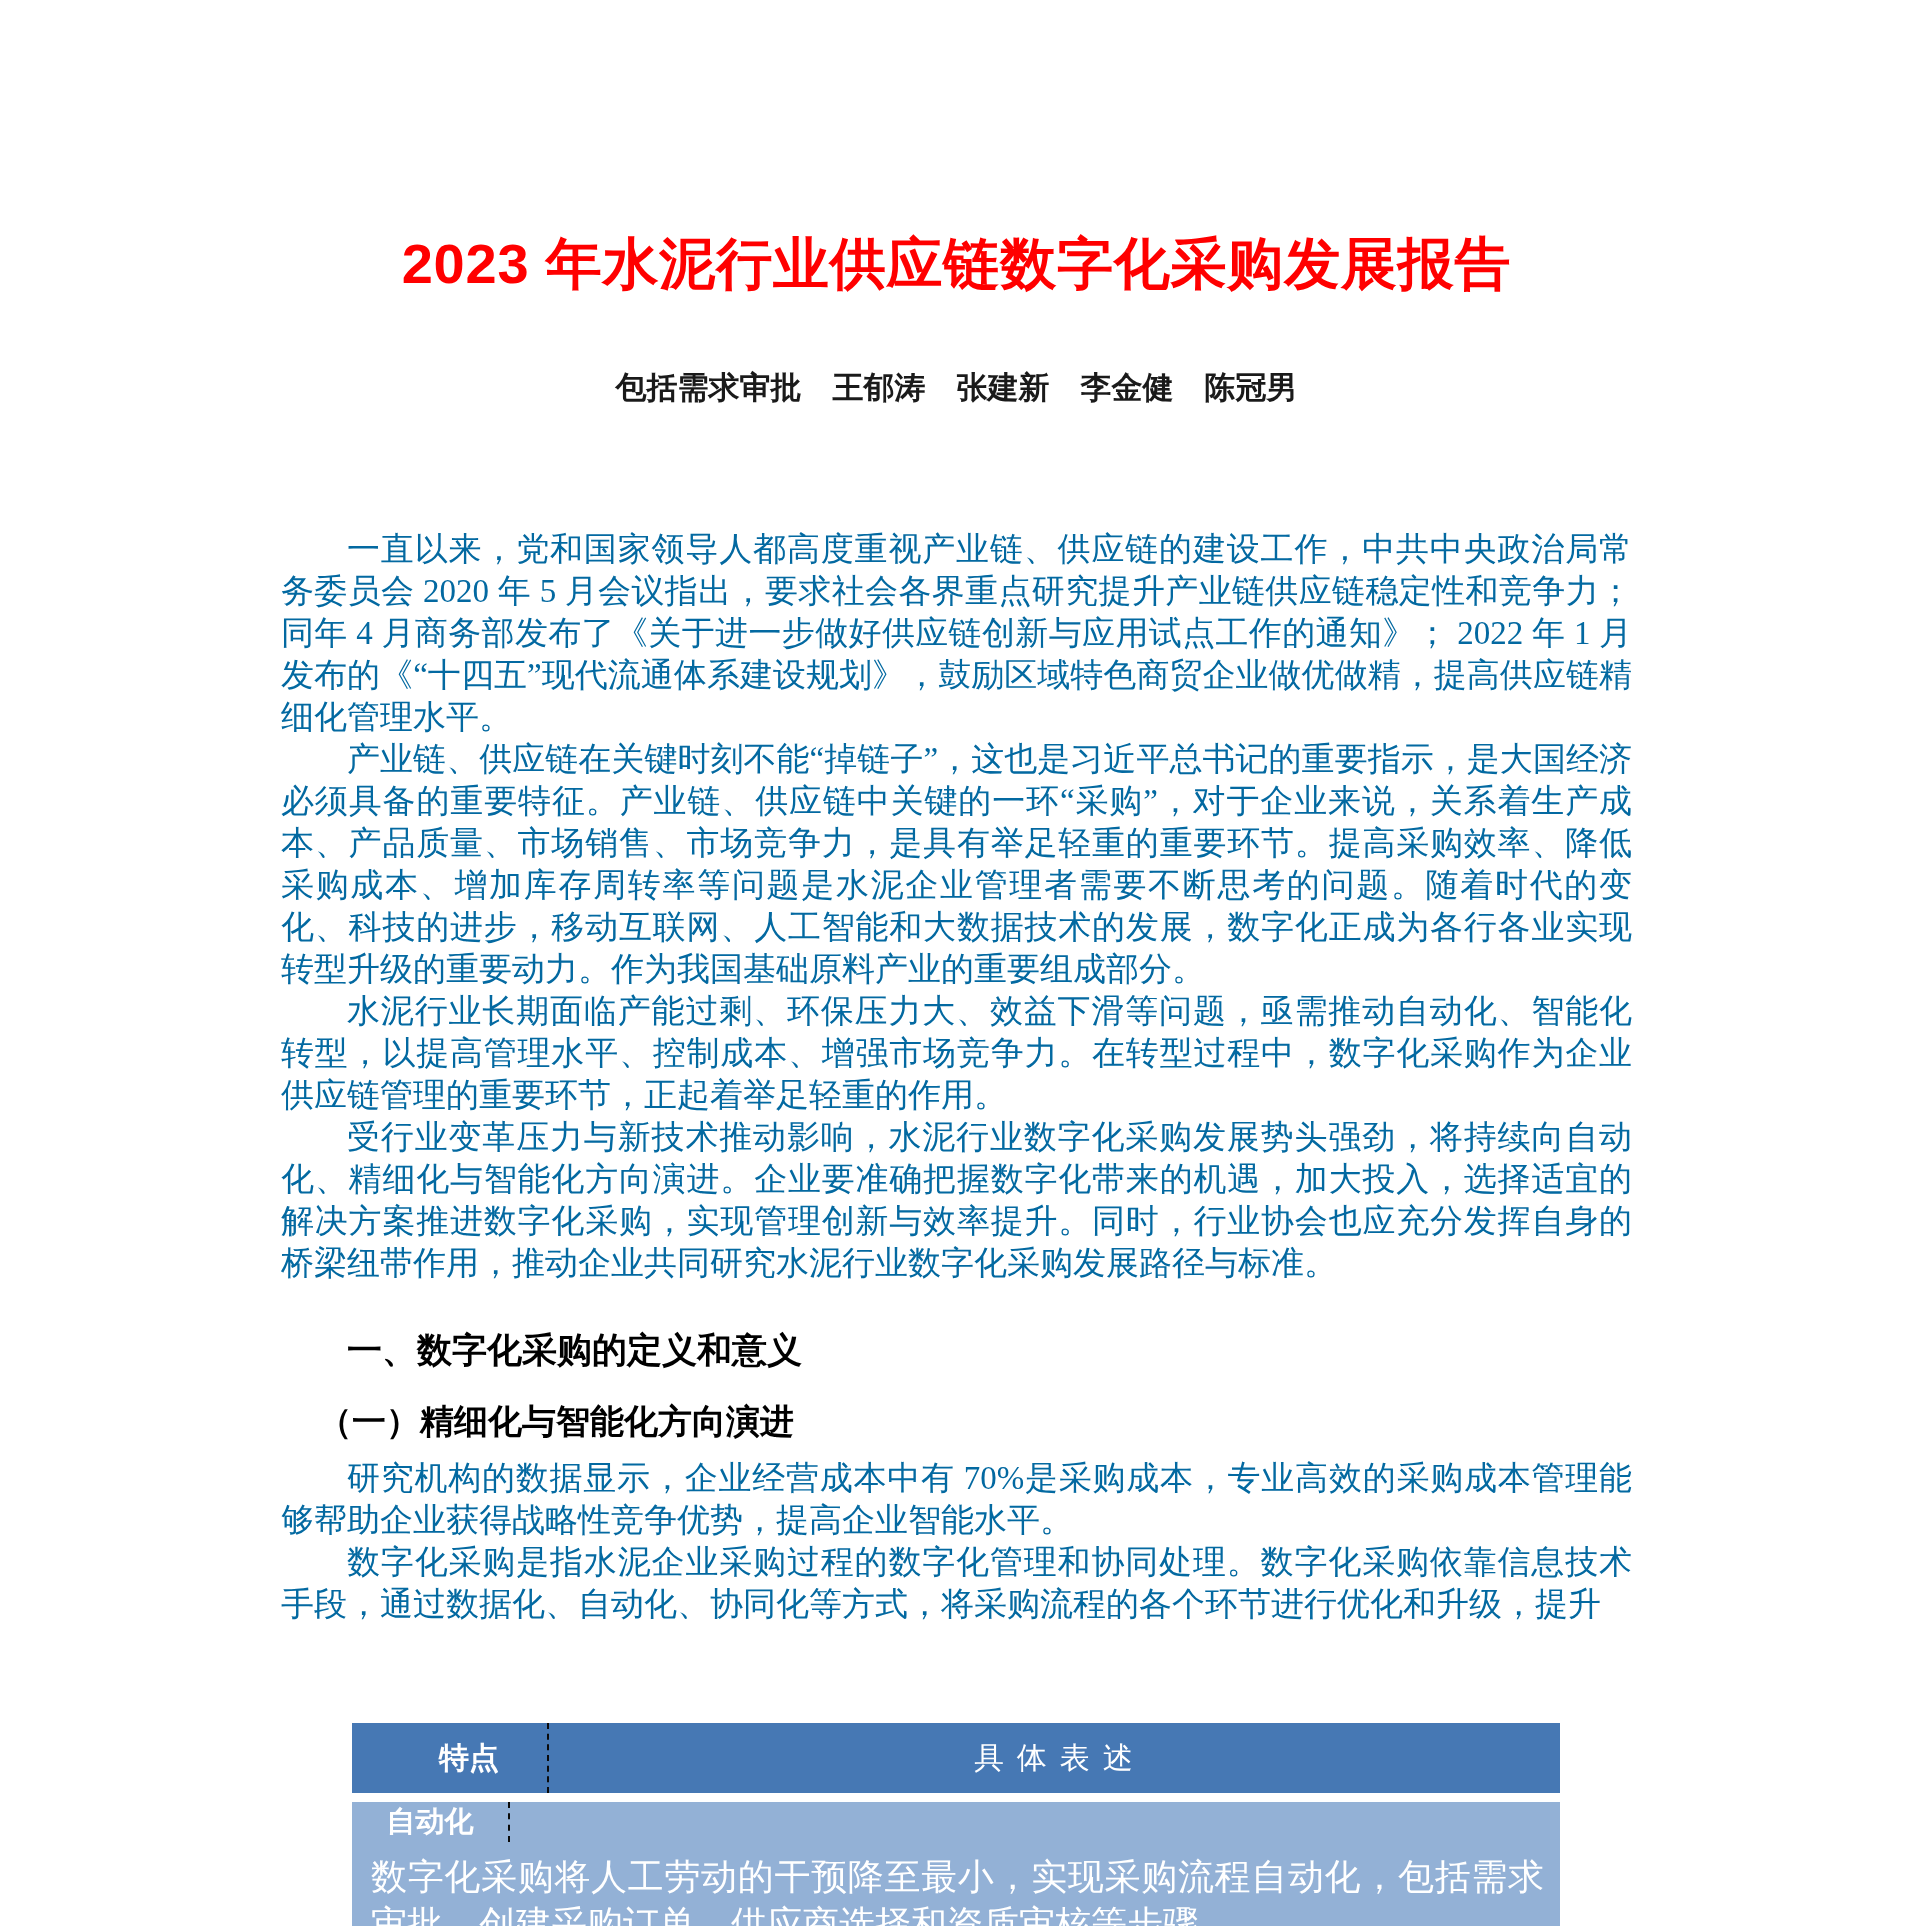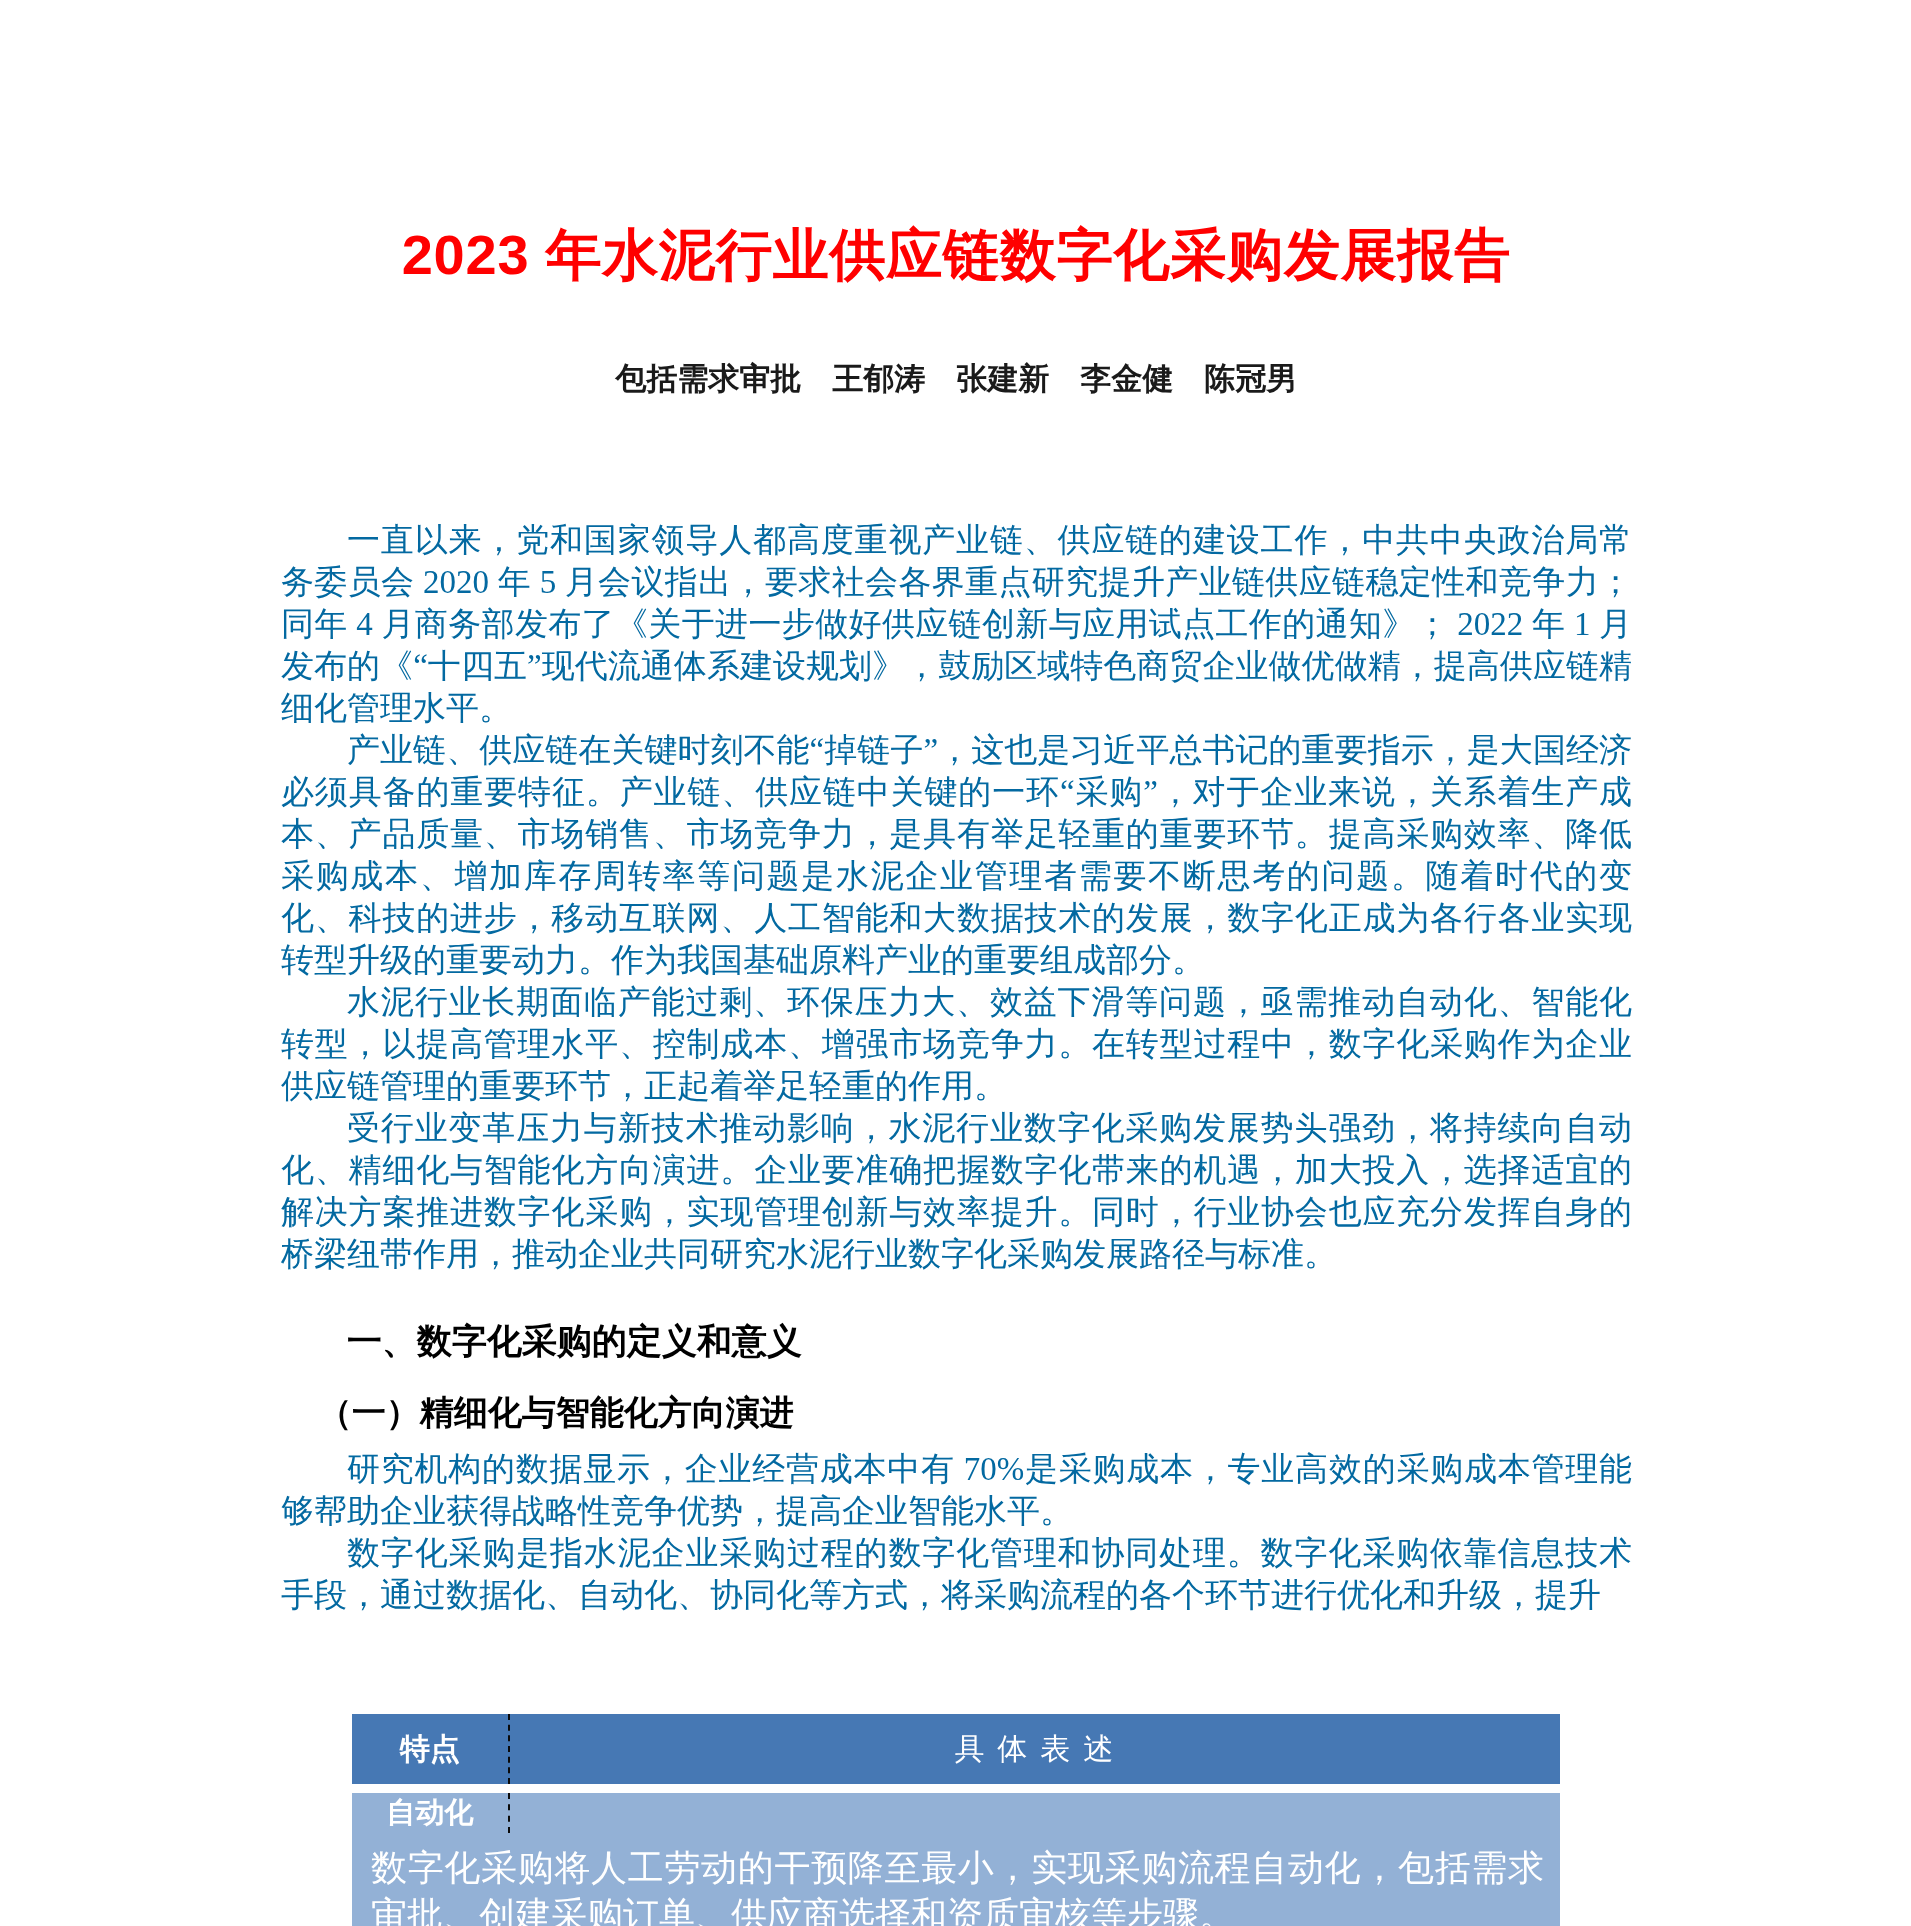--- a/index.html
+++ b/index.html
@@ -3,40 +3,40 @@
 <meta charset="utf-8">
 <style>
   html,body{margin:0;padding:0;}
   body{background:#ffffff;width:1911px;height:2703px;position:relative;
        font-family:"Liberation Serif", serif;-webkit-font-smoothing:antialiased;}
   .page{width:1911px;height:2703px;background:#ffffff;overflow:hidden;position:relative;}
   .content{padding:216px 279px 0 281px;}
 
   .title{font-family:"Liberation Sans", sans-serif;font-weight:bold;
          font-size:56px;line-height:77px;color:#FF0000;text-align:center;
-         margin:0;letter-spacing:0.8px;}
+         margin:9px;letter-spacing:0.8px;}
 
   .authors{margin-top:65px;font-size:31px;font-weight:bold;color:#1a1a1a;
            text-align:center;font-family:"Liberation Serif", serif;}
 
   .bodytext{margin-top:119px;}
   .para{font-size:33px;line-height:42px;color:#0369a1;text-align:justify;
         text-indent:66px;margin:0;word-break:break-all;}
 
   .h-sec{font-family:"Liberation Sans", sans-serif;font-weight:bold;color:#000;
          font-size:35px;margin:45px 0 30px 66px;line-height:42px;}
   .h-sub{font-family:"Liberation Serif", serif;font-weight:bold;color:#000;
          font-size:34px;margin:0 0 14px 37px;line-height:42px;}
 
   
   .ftable{margin:98px 0 0 71px;width:1208px;}
   .t-header{display:flex;background:#4678B4;height:70px;}
   .t-hlabel{width:156px;display:flex;align-items:center;justify-content:center;
             border-right:2.7px dashed #0b0b0b;color:#fff;font-weight:bold;font-size:30px;
-            font-family:"Liberation Sans", sans-serif;}
+            font-family:"Liberation Sans", sans-serif;padding-left:39px;}
   .t-hdesc{flex:1;display:flex;align-items:center;justify-content:center;
            color:#fff;font-weight:normal;font-size:30px;letter-spacing:2.3px;
            font-family:"Liberation Sans", sans-serif;}
   .t-gap{height:8.5px;background:#ffffff;}
   .t-row{display:flex;}
   .t-row.light{background:#93B1D6;flex-direction:column;}
   .t-row.dark{background:#4F83C1;}
   .t-lbl{width:156px;display:flex;align-items:center;justify-content:center;
          border-right:2.7px dashed #0b0b0b;color:#ffffff;font-weight:bold;font-size:29px;
          font-family:"Liberation Sans", sans-serif;flex-shrink:0;}

